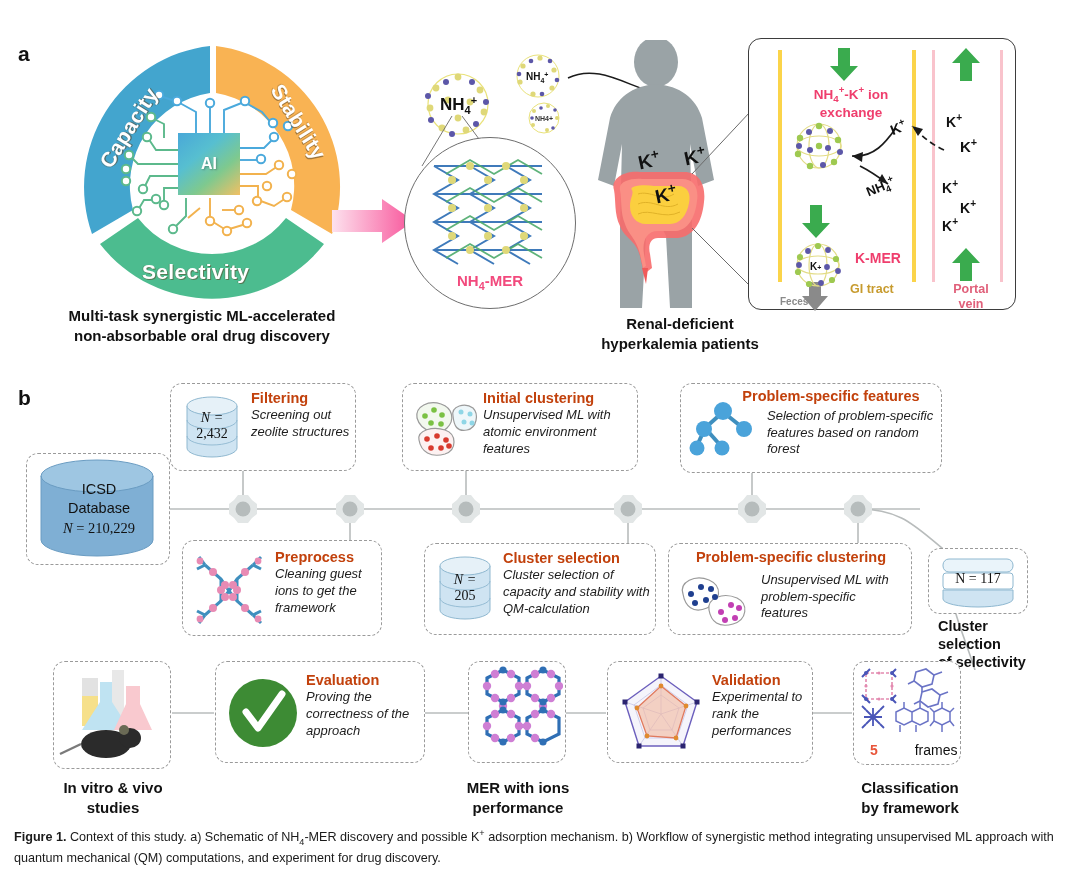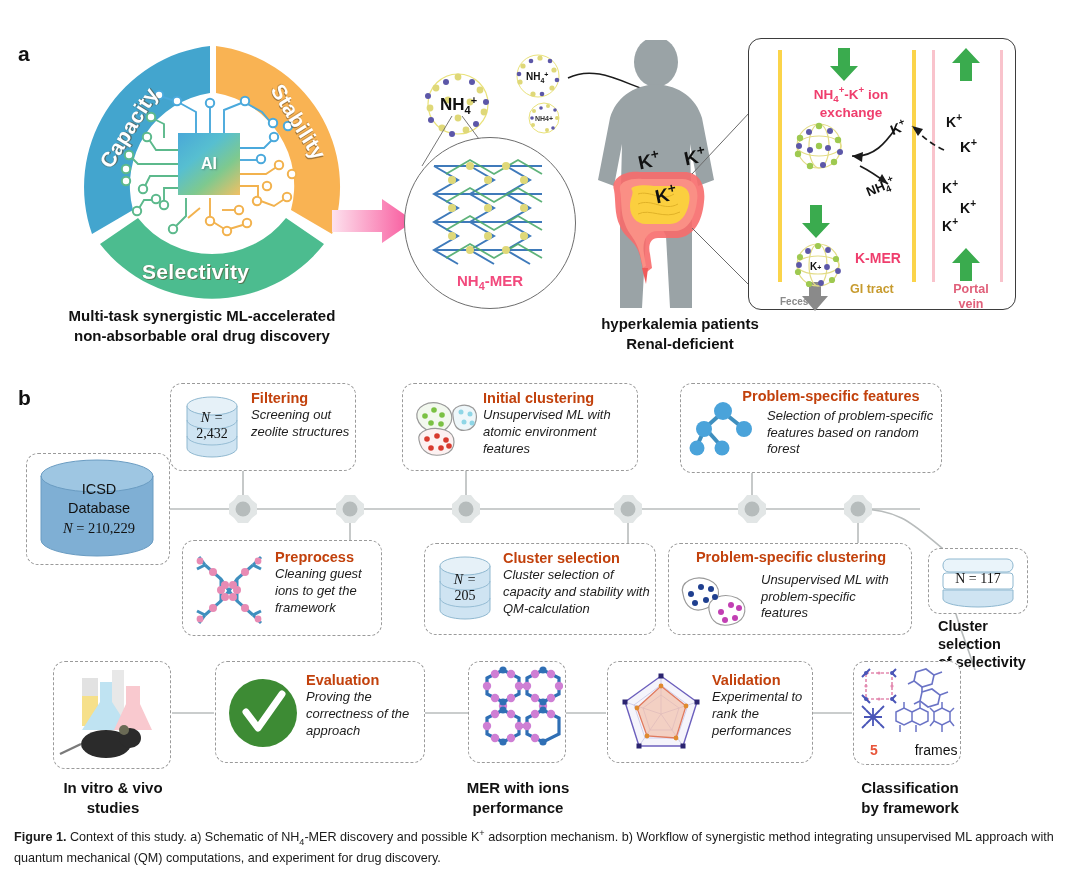--- a/index.html
+++ b/index.html
@@ -357,22 +357,22 @@
     <span>K</span><sup>+</sup>
   </div>
   <div class="kplus abs" style="left:684px; top:144px;">
     <span>K</span><sup>+</sup>
   </div>
   <div class="kplus abs" style="left:655px; top:182px;">
     <span>K</span><sup>+</sup>
   </div>
 
   <div class="cap-center">
+    <div>Renal-deficient</div>
     <div>hyperkalemia patients</div>
-    <div>Renal-deficient</div>
   </div>
 
   <svg class="abs" style="left:690px; top:110px;" width="66" height="190">
     <path d="M2 64 L60 2" stroke="#6b6b6b" stroke-width="1" fill="none"></path>
     <path d="M2 118 L60 176" stroke="#6b6b6b" stroke-width="1" fill="none"></path>
   </svg>
 
   <div class="mech-box"></div>
 
   <div class="gi-wall abs" style="left:778px; top:50px; height:232px;"></div>

